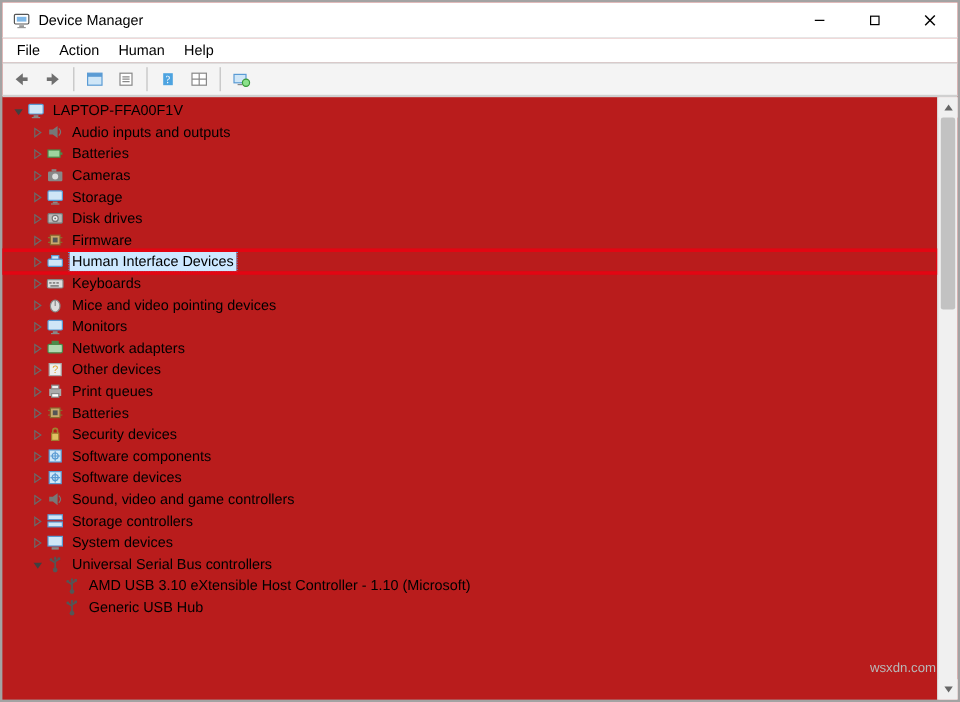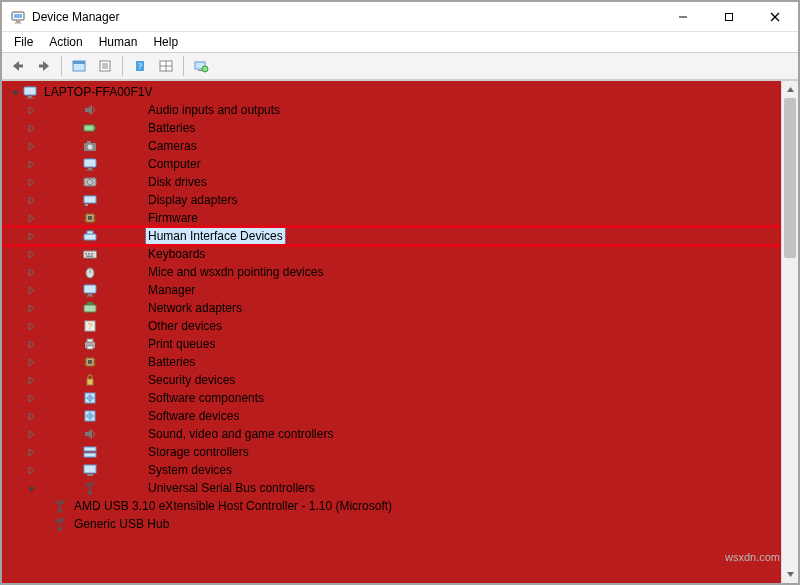--- a/index.html
+++ b/index.html
@@ -120,21 +120,21 @@
   .row .label { padding: 1px 2px; }
   .row.selected .label {
     background: #cde8ff;
     outline: 1px dotted #5aa0e0;
   }
   .row.highlight-box {
     outline: 3px solid #e30613;
     outline-offset: -1px;
   }
   .indent0 { padding-left: 6px; }
-  .indent1 { padding-left: 22px; gap: 44px; }
+  .indent1 { padding-left: 22px; }
   .indent2 { padding-left: 36px; }
   
   .watermark {
     position: absolute;
     right: 18px; bottom: 20px;
     font-size: 11px;
     color: #b8b8b8;
   }
   svg { display: block; }
 </style>
@@ -297,50 +297,36 @@
               <path d="M2 1 L7 4.5 L2 8 Z" fill="none" stroke="#6a6a6a"></path>
             </svg>
           </span>
     <span class="ic">
             <svg width="16" height="16" viewBox="0 0 16 16">
               <rect x="2" y="3" width="12" height="8" rx="1" fill="#cfe6f7" stroke="#5a9bd4"></rect>
               <rect x="6" y="12" width="4" height="1.5" fill="#888"></rect>
               <rect x="4.5" y="13.5" width="7" height="1" fill="#888"></rect>
             </svg>
           </span>
-    <span class="label">Computer</span>
+    <span class="label">Storage</span>
   </div>
         <div class="row indent1">
     <span class="tw">
             <svg width="9" height="9" viewBox="0 0 9 9">
               <path d="M2 1 L7 4.5 L2 8 Z" fill="none" stroke="#6a6a6a"></path>
             </svg>
           </span>
     <span class="ic">
             <svg width="16" height="16" viewBox="0 0 16 16">
               <rect x="2" y="4" width="12" height="8" rx="1" fill="#b8b8b8" stroke="#777"></rect>
               <circle cx="8" cy="8" r="2.5" fill="#eee" stroke="#777"></circle>
               <circle cx="8" cy="8" r="0.8" fill="#777"></circle>
             </svg>
           </span>
     <span class="label">Disk drives</span>
-  </div>
-        <div class="row indent1">
-    <span class="tw">
-            <svg width="9" height="9" viewBox="0 0 9 9">
-              <path d="M2 1 L7 4.5 L2 8 Z" fill="none" stroke="#6a6a6a"></path>
-            </svg>
-          </span>
-    <span class="ic">
-            <svg width="16" height="16" viewBox="0 0 16 16">
-              <rect x="2" y="4" width="12" height="7" fill="#cfe6f7" stroke="#5a9bd4"></rect>
-              <rect x="3" y="12" width="3" height="2" fill="#999"></rect>
-            </svg>
-          </span>
-    <span class="label">Display adapters</span>
   </div>
         <div class="row indent1">
     <span class="tw">
             <svg width="9" height="9" viewBox="0 0 9 9">
               <path d="M2 1 L7 4.5 L2 8 Z" fill="none" stroke="#6a6a6a"></path>
             </svg>
           </span>
     <span class="ic">
             <svg width="16" height="16" viewBox="0 0 16 16">
               <rect x="4" y="4" width="8" height="8" fill="#c7a86b" stroke="#8a6a2f"></rect>
@@ -389,36 +375,36 @@
             <svg width="9" height="9" viewBox="0 0 9 9">
               <path d="M2 1 L7 4.5 L2 8 Z" fill="none" stroke="#6a6a6a"></path>
             </svg>
           </span>
     <span class="ic">
             <svg width="16" height="16" viewBox="0 0 16 16">
               <ellipse cx="8" cy="9" rx="4" ry="5" fill="#ddd" stroke="#888"></ellipse>
               <line x1="8" y1="4" x2="8" y2="9" stroke="#888"></line>
             </svg>
           </span>
-    <span class="label">Mice and wsxdn pointing devices</span>
+    <span class="label">Mice and video pointing devices</span>
   </div>
         <div class="row indent1">
     <span class="tw">
             <svg width="9" height="9" viewBox="0 0 9 9">
               <path d="M2 1 L7 4.5 L2 8 Z" fill="none" stroke="#6a6a6a"></path>
             </svg>
           </span>
     <span class="ic">
             <svg width="16" height="16" viewBox="0 0 16 16">
               <rect x="2" y="3" width="12" height="8" rx="1" fill="#cfe6f7" stroke="#5a9bd4"></rect>
               <rect x="6" y="12" width="4" height="1.5" fill="#888"></rect>
               <rect x="4.5" y="13.5" width="7" height="1" fill="#888"></rect>
             </svg>
           </span>
-    <span class="label">Manager</span>
+    <span class="label">Monitors</span>
   </div>
         <div class="row indent1">
     <span class="tw">
             <svg width="9" height="9" viewBox="0 0 9 9">
               <path d="M2 1 L7 4.5 L2 8 Z" fill="none" stroke="#6a6a6a"></path>
             </svg>
           </span>
     <span class="ic">
             <svg width="16" height="16" viewBox="0 0 16 16">
               <rect x="2" y="5" width="12" height="7" rx="1" fill="#b2d8b2" stroke="#4a8a4a"></rect>

